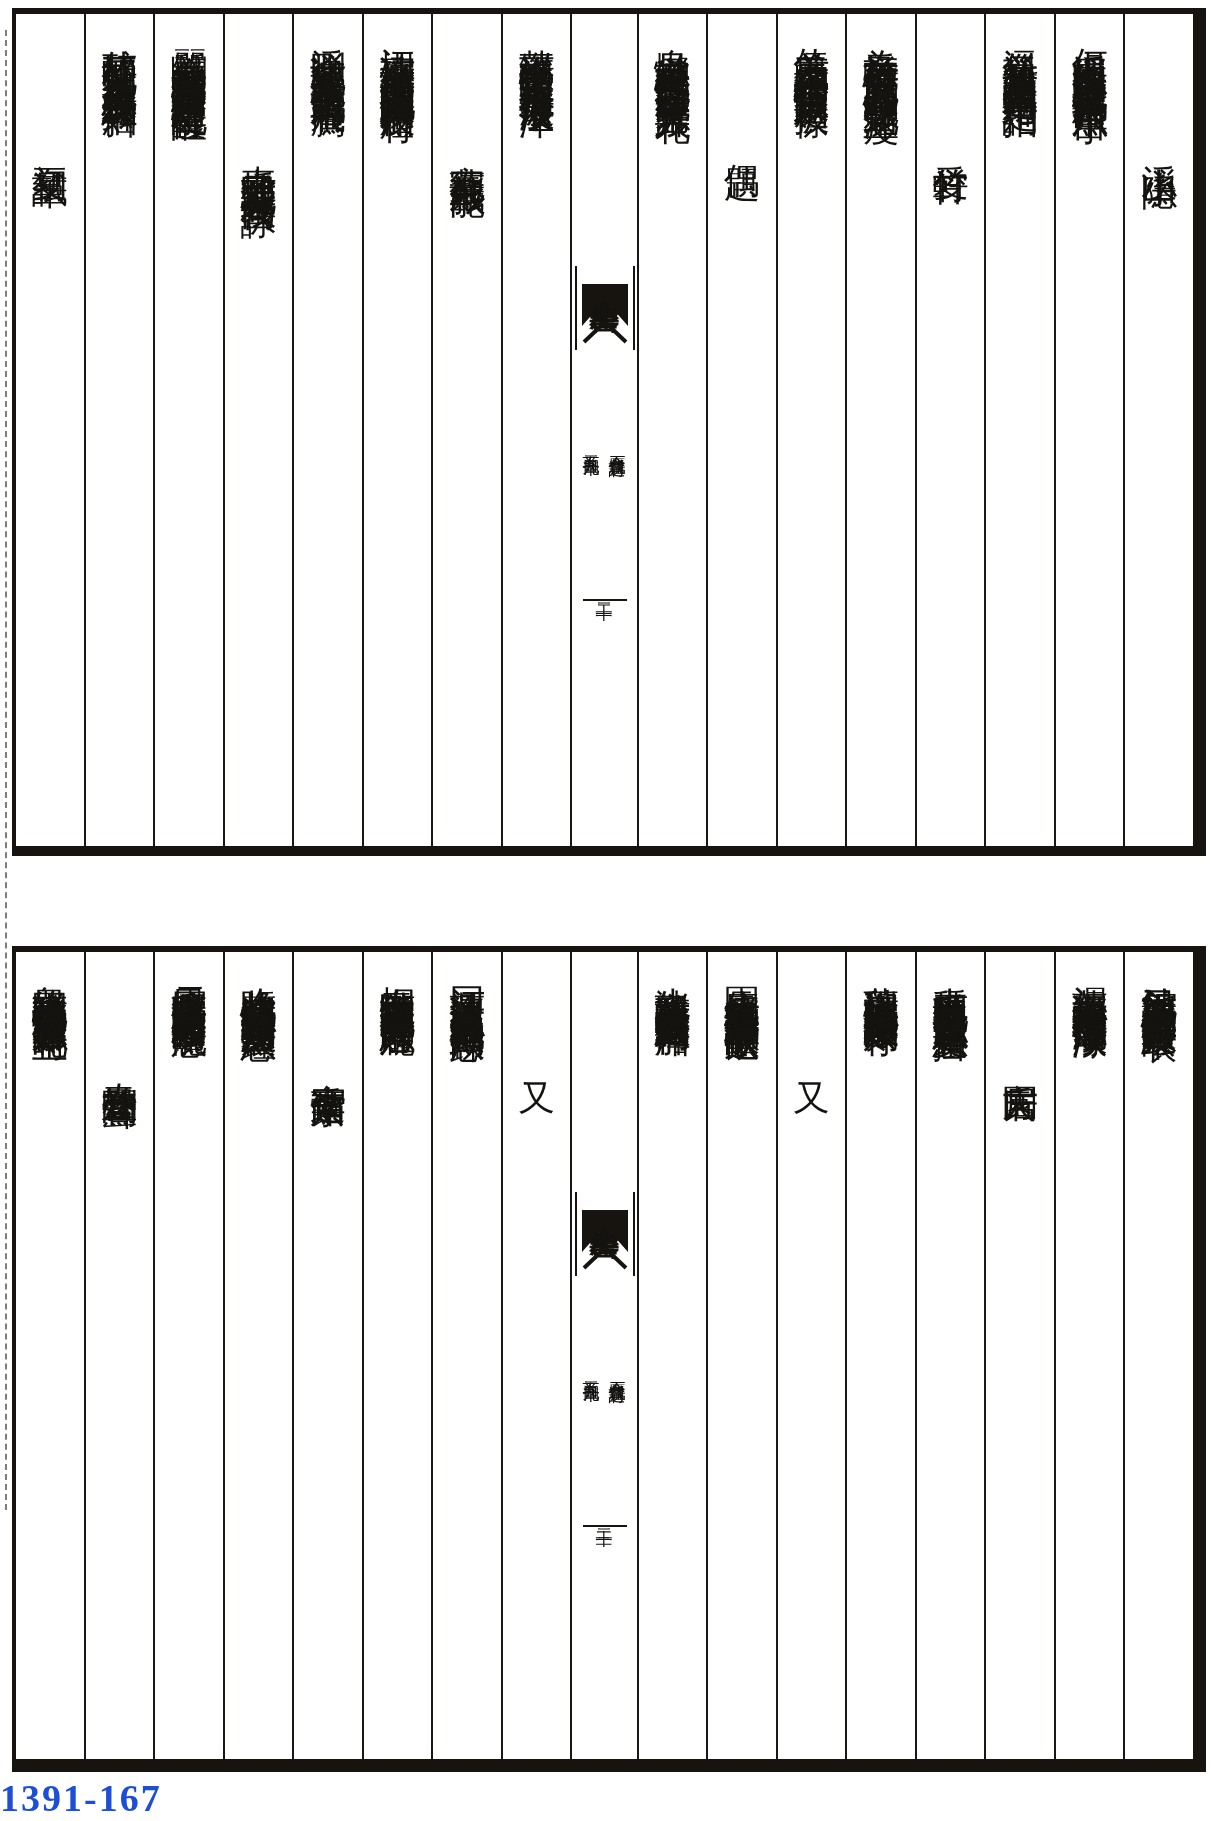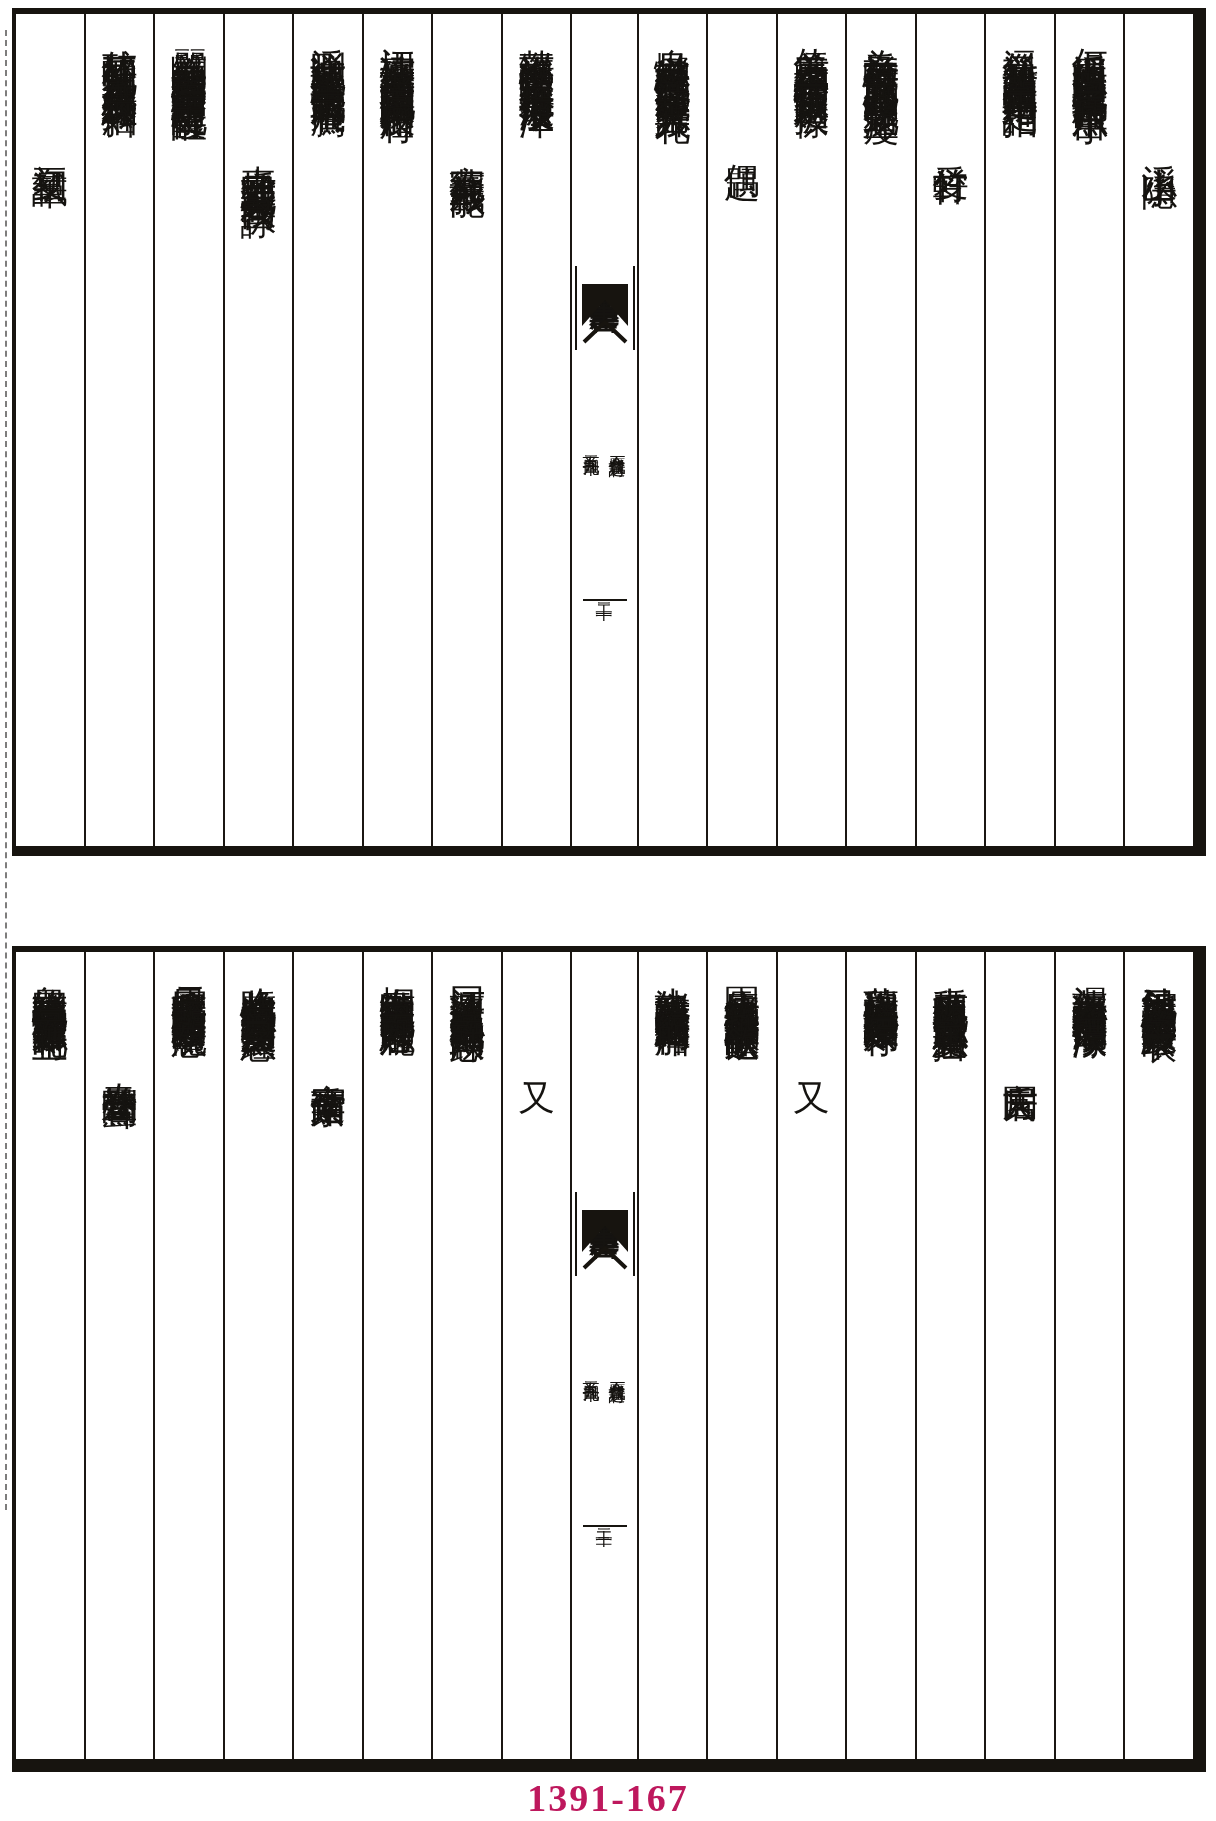--- a/index.html
+++ b/index.html
@@ -84,26 +84,25 @@
     line-height: 22px;
     white-space: nowrap;
   }
   .center-folio { margin-top: 142px; }
   .folio-rule { width: 44px; border-top: 2px solid #17140f; margin-top: 6px; }
 
   .page-number {
     position: absolute;
     left: 0; right: 0;
     top: 1776px;
-    text-align: center;
     font-family: "Liberation Serif", serif;
     font-size: 38px;
     font-weight: 600;
     letter-spacing: 2px;
-    color: #be185d;
+    color: #1d4ed8;
   }
 </style>
 </head>
 <body>
 
 <div class="edge-noise"></div>
 
 <div id="block-top" class="block">
     <div class="col">
       <div class="vtext title">溪山小隱</div>

